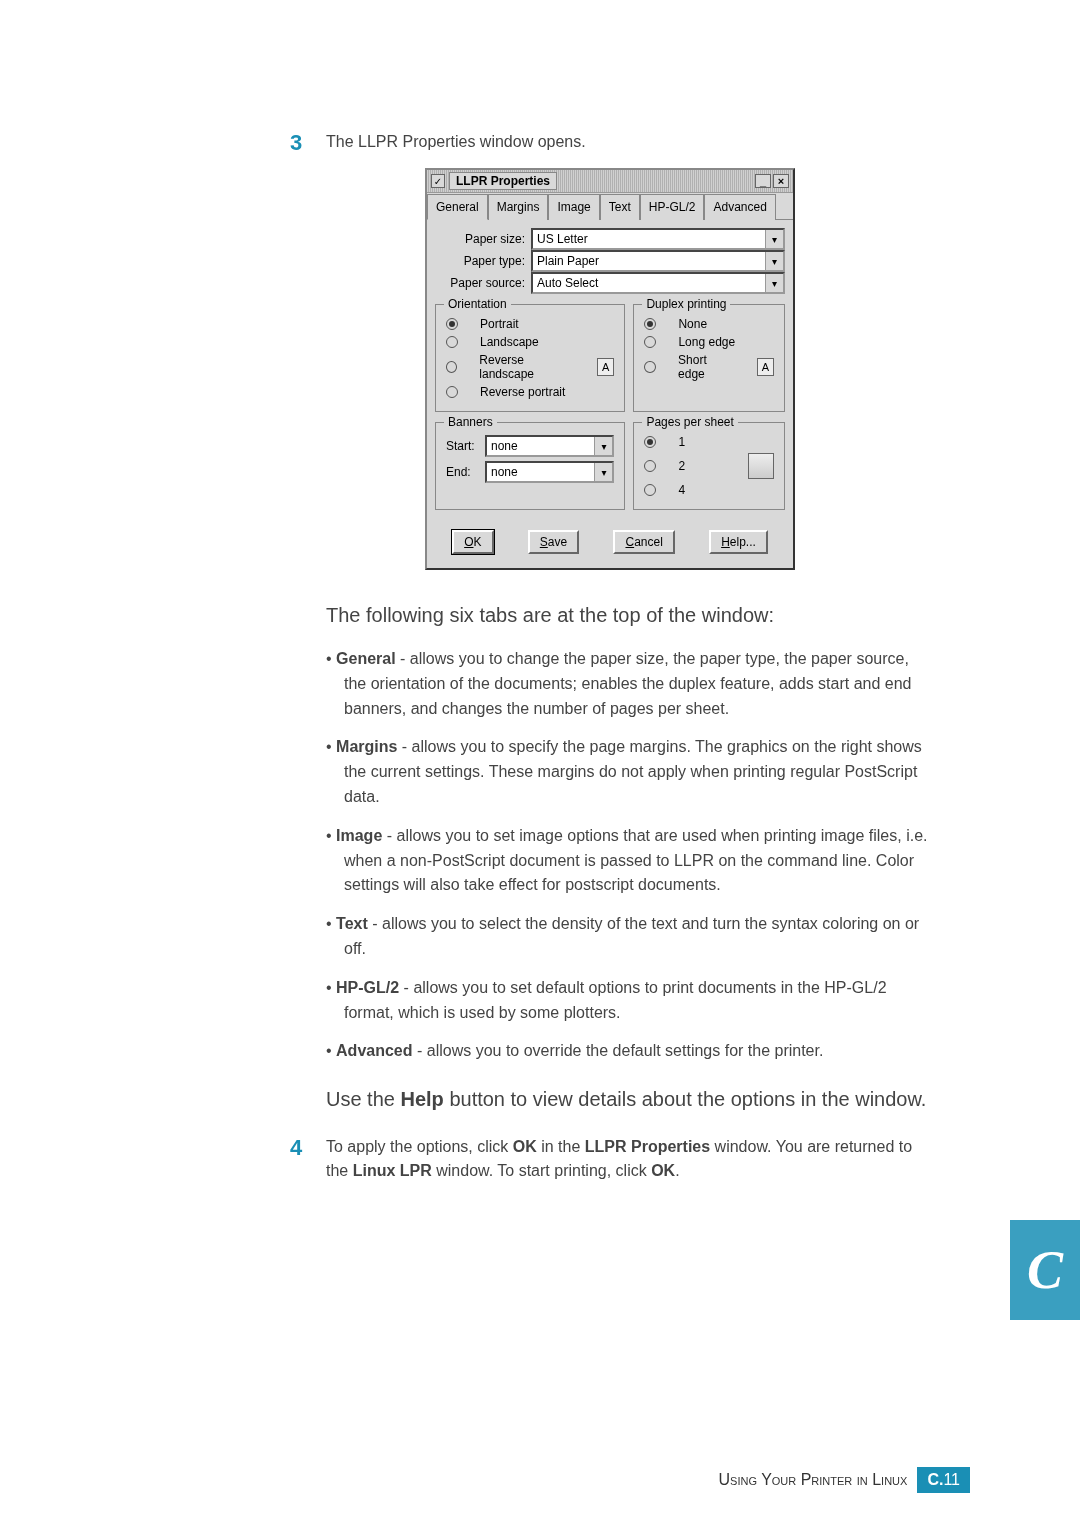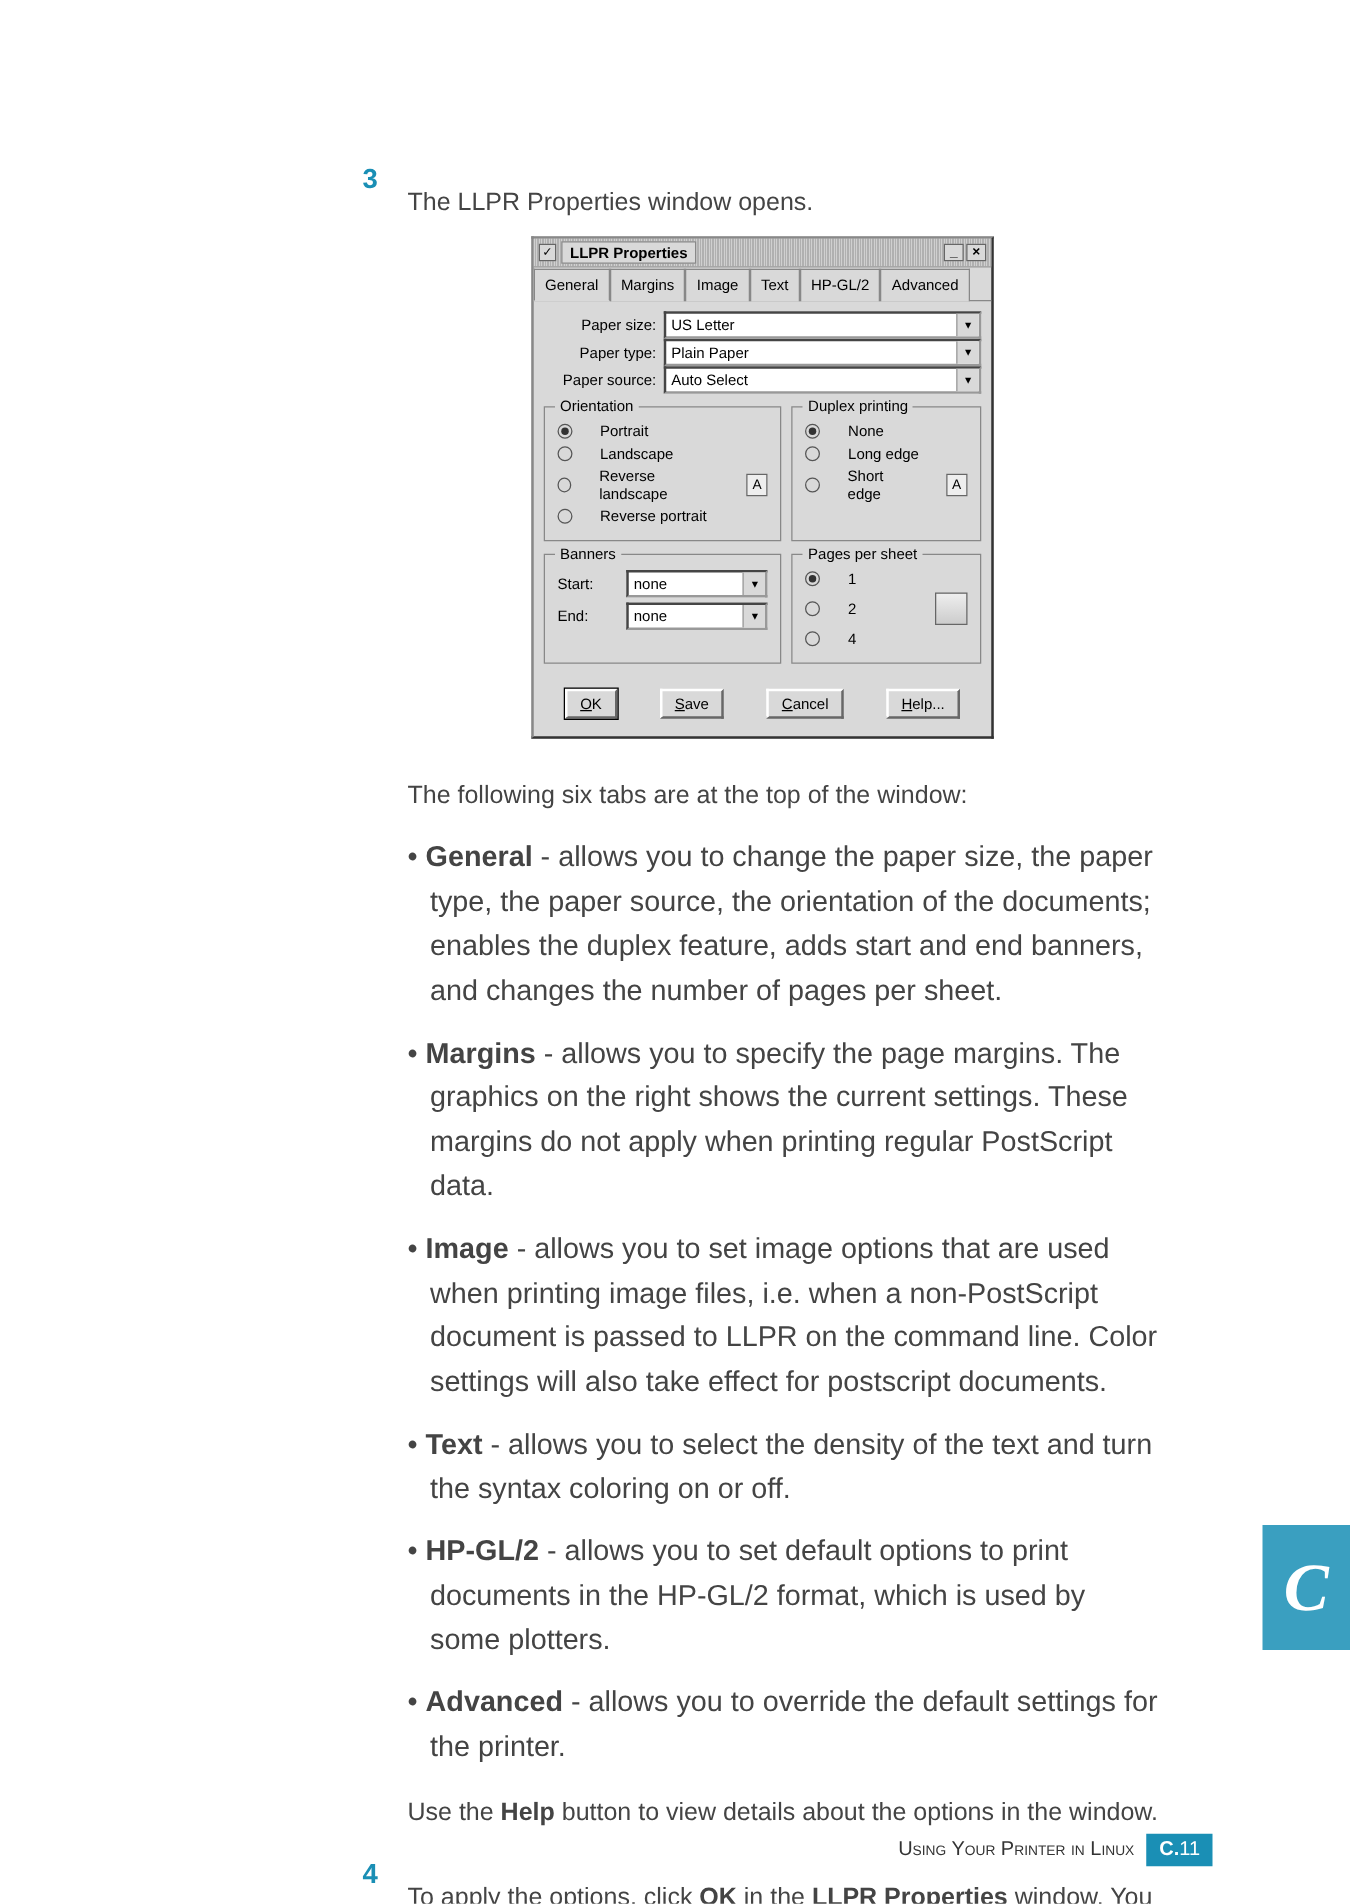--- a/index.html
+++ b/index.html
@@ -22,25 +22,24 @@
     gap: 18px;
     margin-bottom: 12px;
   }
   .step-num {
     color: #1a8fb5;
     font-weight: bold;
     font-size: 22px;
     min-width: 18px;
   }
   .step-text {
-    font-size: 20px;
+    font-size: 16px;
     color: #444;
     line-height: 1.5;
     flex: 1;
-    margin-top: 17px;
   }
 
   
   .dialog {
     width: 370px;
     margin: 10px auto 30px;
     border: 2px solid #888;
     border-bottom-color: #333;
     border-right-color: #333;
     background: #d9d9d9;
@@ -153,21 +152,21 @@
     border-radius: 50%;
   }
   .a-icon {
     border: 1px solid #666;
     padding: 2px 4px;
     margin-left: auto;
     background: #eee;
     font-size: 11px;
   }
   .banner-row {
-    display: flex; align-items: center; gap: 17px; margin: 4px 0;
+    display: flex; align-items: center; gap: 1px; margin: 4px 0;
   }
   .banner-row label { width: 38px; }
   .pps-icon {
     width: 26px; height: 26px;
     border: 1px solid #666;
     background: linear-gradient(#eee, #ccc);
     margin-left: auto;
   }
 
   .btnbar {
@@ -182,21 +181,21 @@
     background: #d9d9d9;
     padding: 3px 10px;
     font-size: 12px;
   }
   .dlg-btn.default { outline: 1px solid #000; }
 
   
   .para { font-size: 20px; line-height: 1.55; color: #444; margin-bottom: 16px; }
   .bullets { margin-left: 0; margin-bottom: 20px; }
   .bullets li {
-    font-size: 23px;
+    font-size: 16px;
     line-height: 1.55;
     color: #444;
     list-style: none;
     margin-bottom: 14px;
     padding-left: 18px;
     text-indent: -18px;
   }
   .bullets li::before {
     content: "• ";
   }

